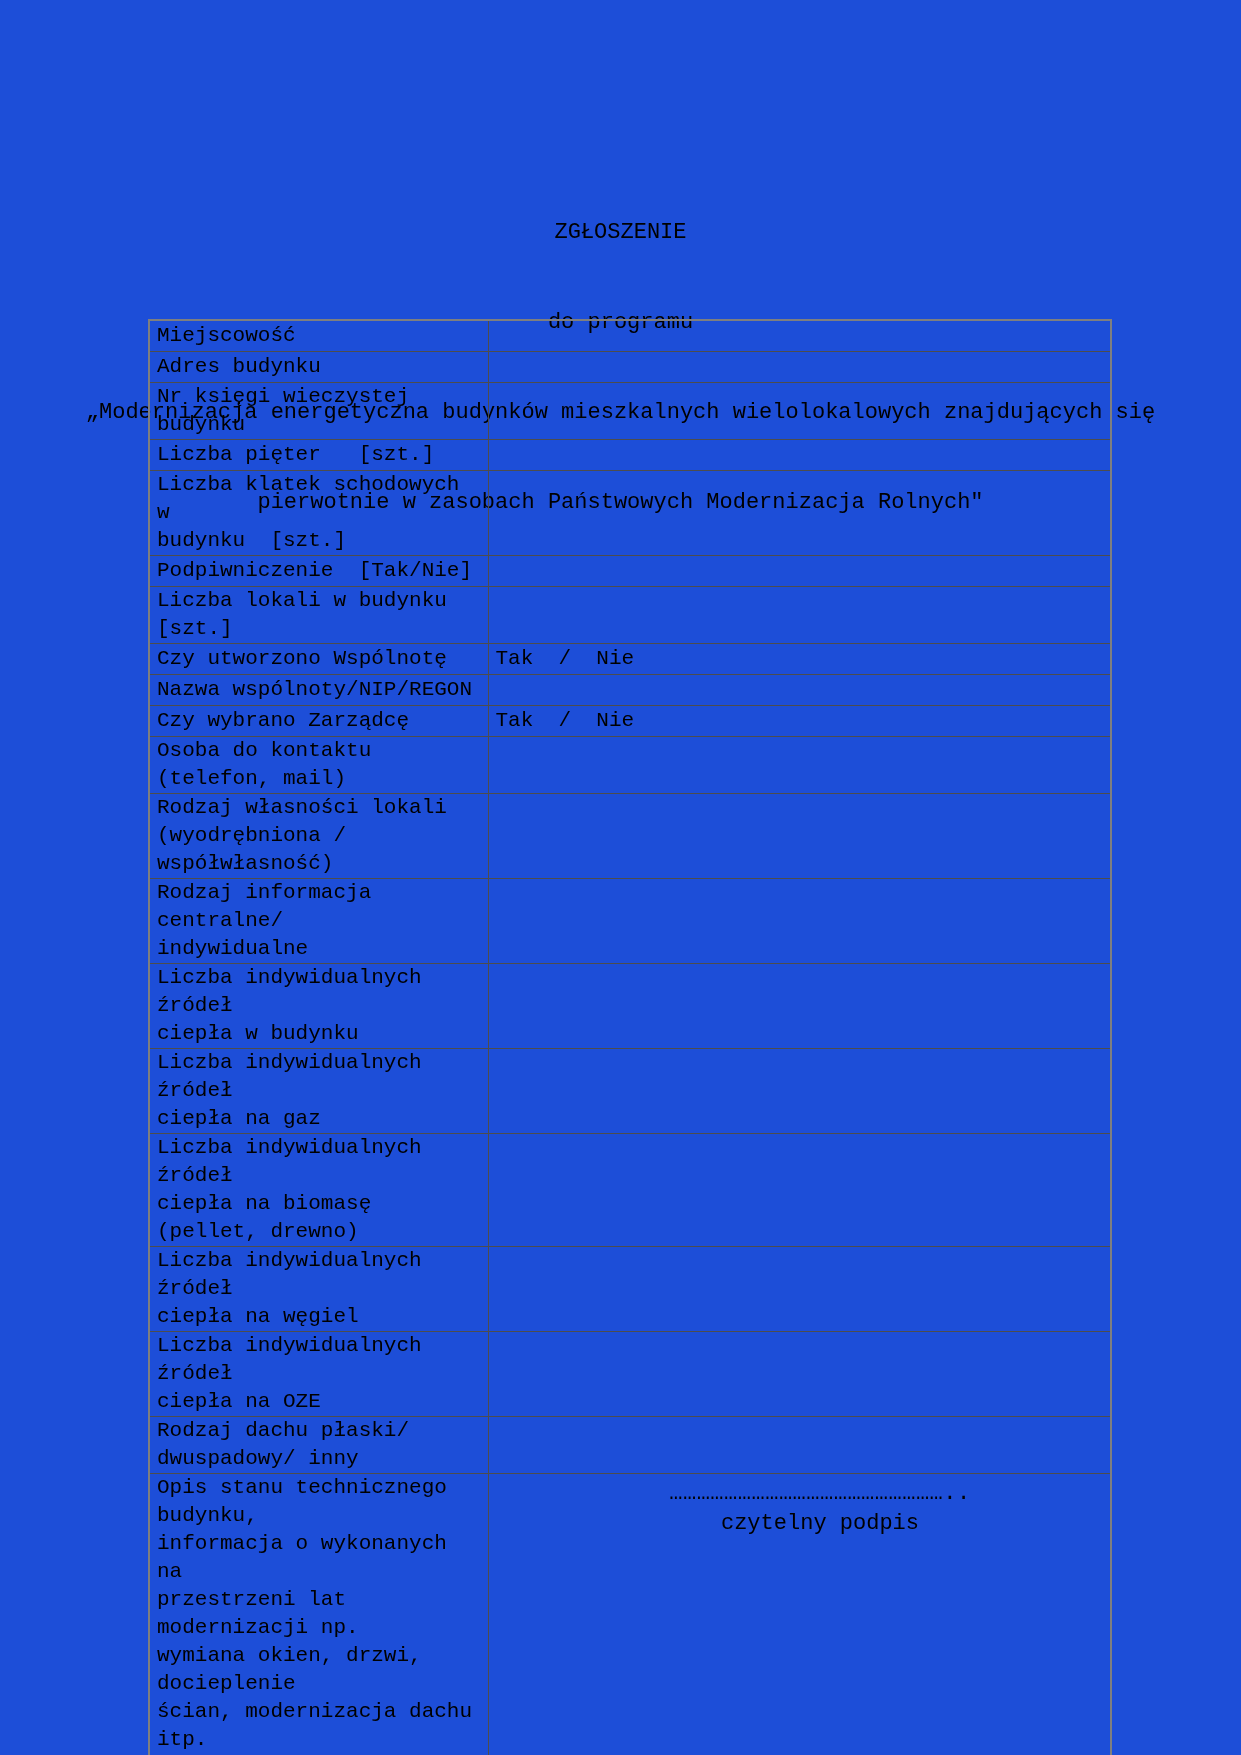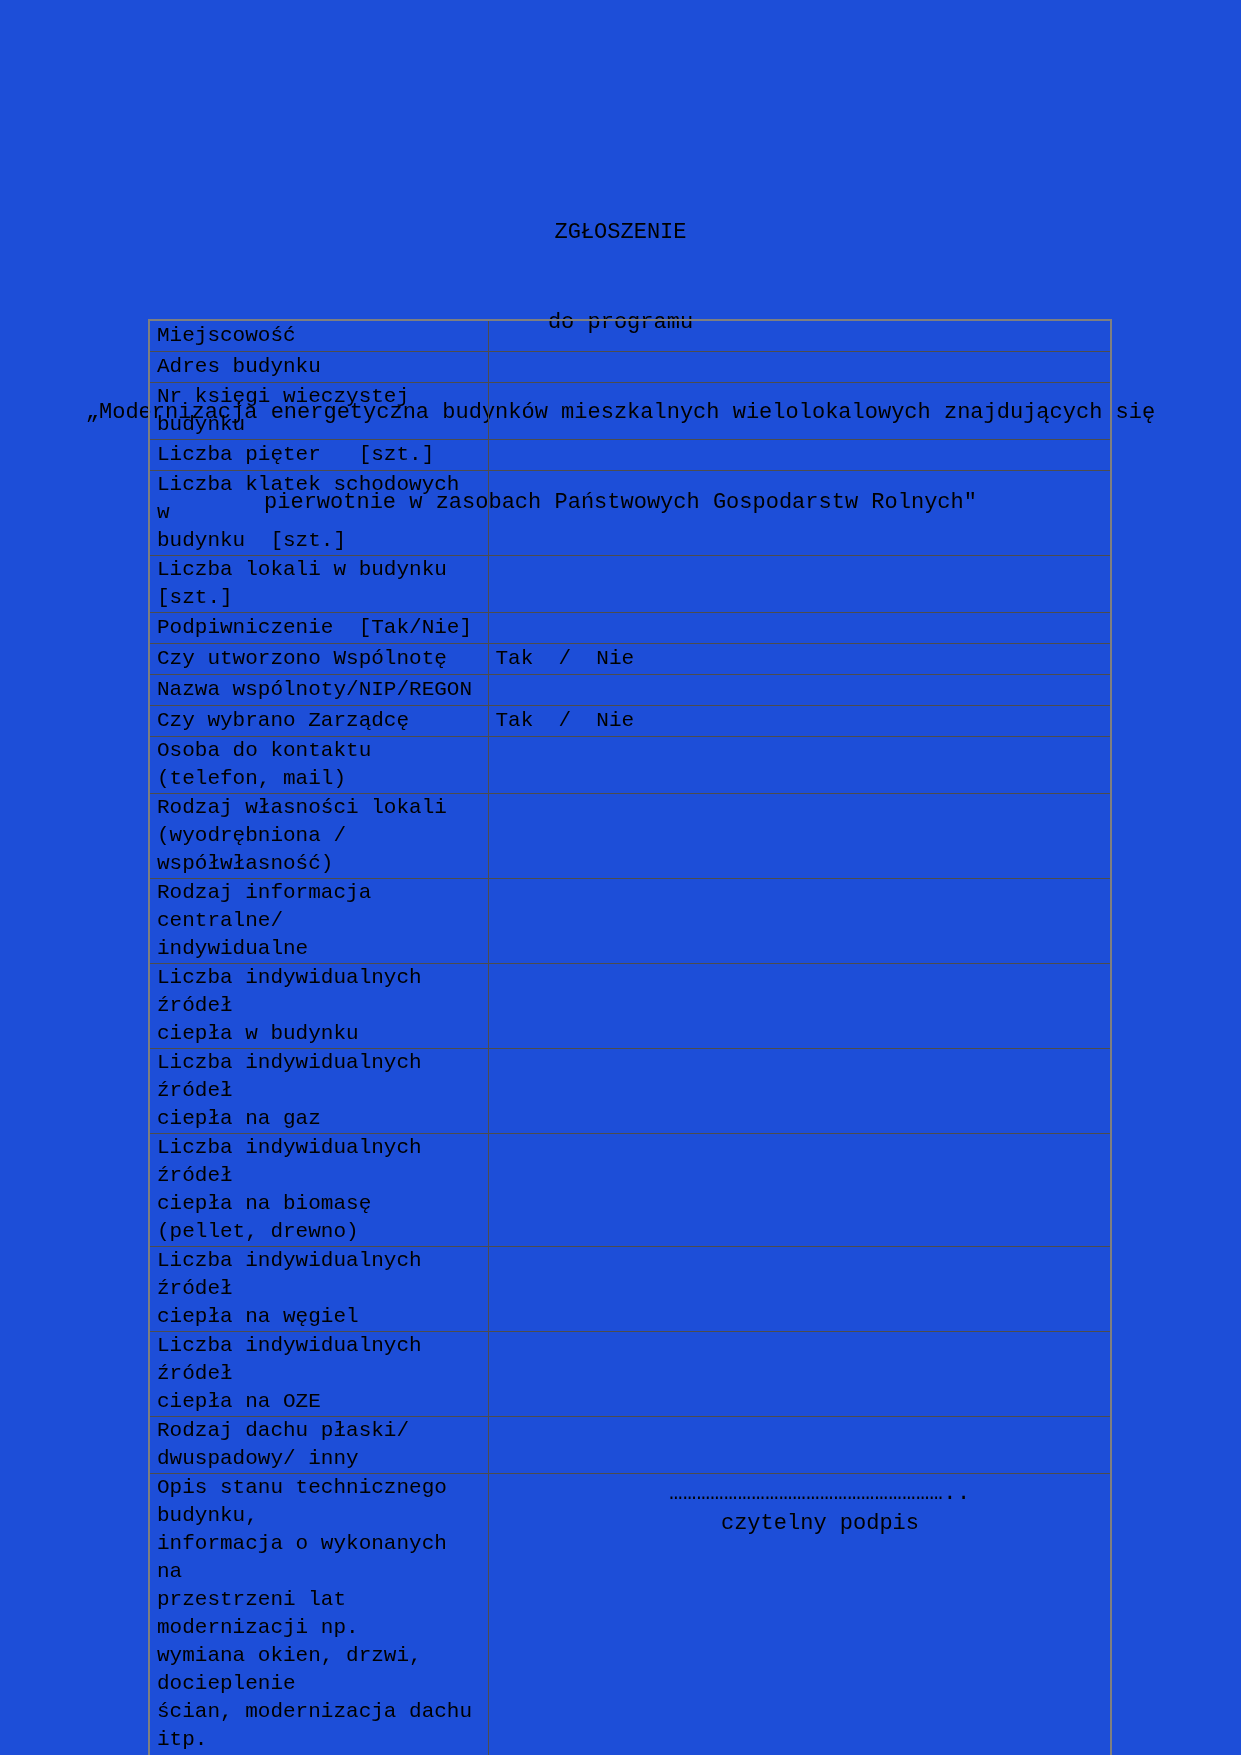--- a/index.html
+++ b/index.html
@@ -69,21 +69,21 @@
 </style>
 </head>
 <body>
 
 <div class="sheet">
 
   <div class="title-block">
     <div>ZGŁOSZENIE</div>
     <div>do programu</div>
     <div>„Modernizacja energetyczna budynków mieszkalnych wielolokalowych znajdujących się</div>
-    <div>pierwotnie w zasobach Państwowych Gospodarstw Rolnych"</div>
+    <div>pierwotnie w zasobach Państwowych Modernizacja Rolnych"</div>
   </div>
 
   <table class="form-table">
     <colgroup>
         <col class="c-label">
         <col class="c-value">
       </colgroup>
     <tbody>
       <tr class="row-s">
         <td class="lbl">Miejscowość</td>
@@ -100,25 +100,25 @@
       <tr class="row-s">
         <td class="lbl">Liczba pięter   [szt.]</td>
         <td class="val"></td>
       </tr>
       <tr class="row-d">
         <td class="lbl">Liczba klatek schodowych w
 budynku  [szt.]</td>
         <td class="val"></td>
       </tr>
       <tr class="row-s">
-        <td class="lbl">Liczba lokali w budynku [szt.]</td>
+        <td class="lbl">Podpiwniczenie  [Tak/Nie]</td>
         <td class="val"></td>
       </tr>
       <tr class="row-s">
-        <td class="lbl">Podpiwniczenie  [Tak/Nie]</td>
+        <td class="lbl">Liczba lokali w budynku [szt.]</td>
         <td class="val"></td>
       </tr>
       <tr class="row-s">
         <td class="lbl">Czy utworzono Wspólnotę</td>
         <td class="val">Tak  /  Nie</td>
       </tr>
       <tr class="row-s">
         <td class="lbl">Nazwa wspólnoty/NIP/REGON</td>
         <td class="val"></td>
       </tr>

